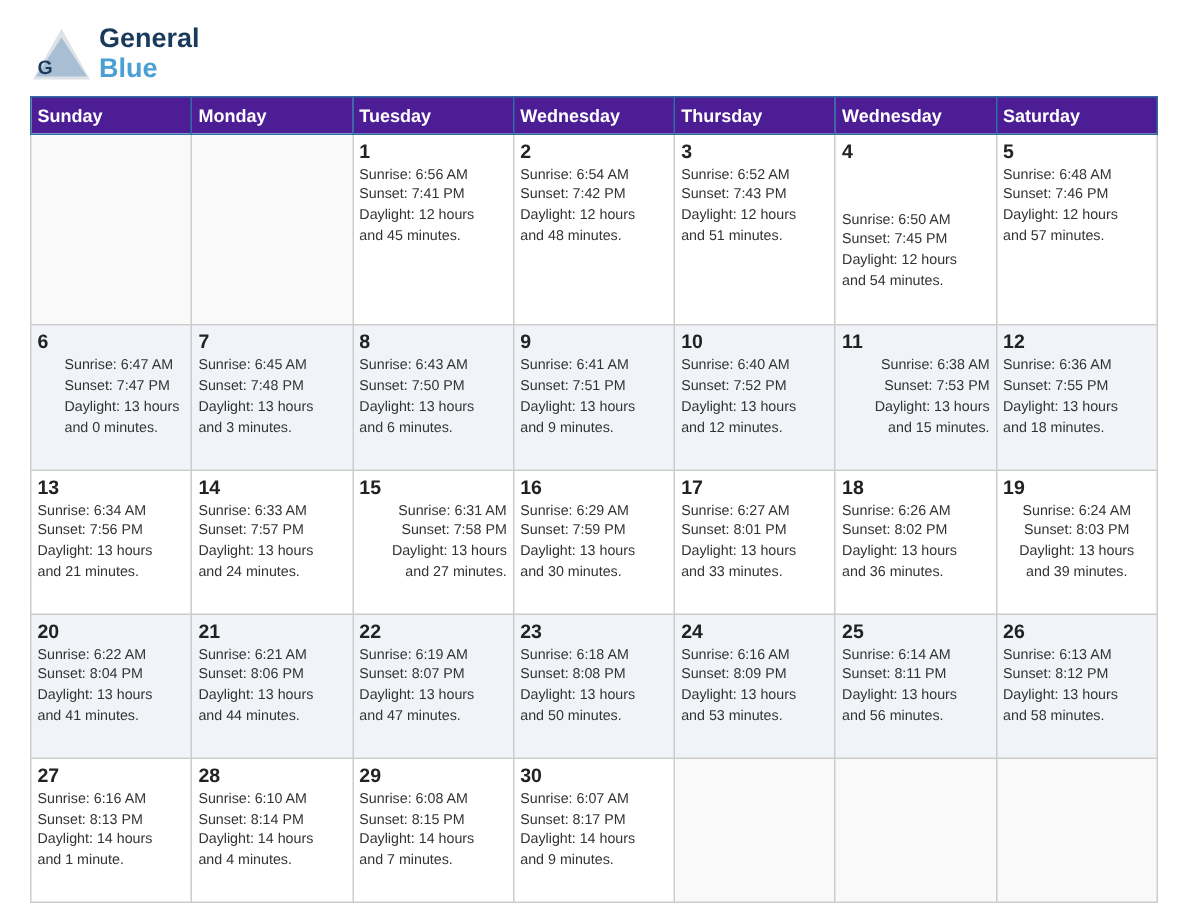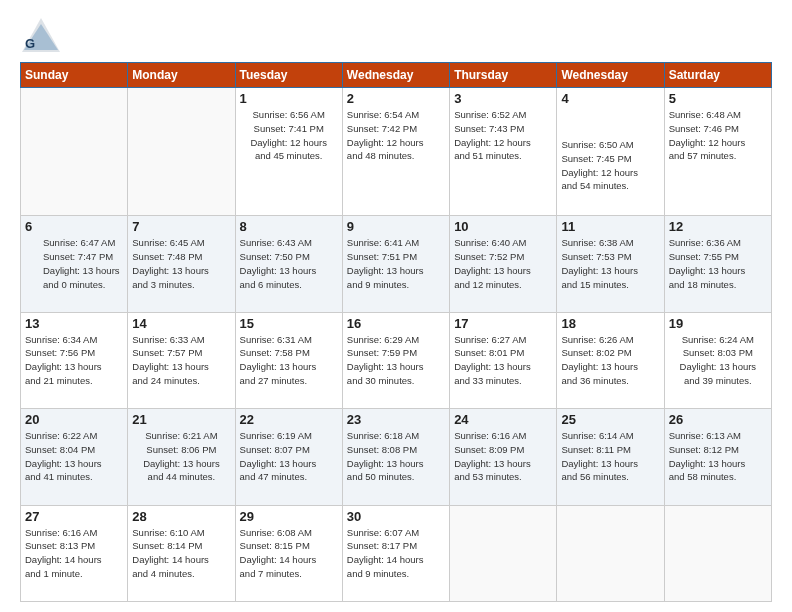--- a/index.html
+++ b/index.html
@@ -40,21 +40,21 @@
     .subtitle {
       font-size: 15px;
       color: #555;
     }
     .calendar {
       width: 100%;
       border-collapse: collapse;
       flex: 1;
     }
     .calendar th {
-      background: #c2410c;
+      background: #4c1d95;
       color: #fff;
       font-size: 12px;
       font-weight: bold;
       padding: 5px 4px;
       text-align: left;
       border: 1px solid #2e6da4;
     }
     .calendar td {
       border: 1px solid #ccc;
       vertical-align: top;
@@ -86,20 +86,24 @@
 <div class="page">
   <div class="header">
     <div class="logo" style="position: relative;">
   <div style="display:flex;align-items:center;gap:4px;">
     <div style="position:relative;width:42px;height:38px;">
       <svg width="42" height="38" viewBox="0 0 42 38">
         <polygon points="21,2 40,36 2,36" fill="#1a3a5c" opacity="0.15"></polygon>
         <polygon points="21,8 38,34 4,34" fill="#2e6da4" opacity="0.3"></polygon>
         <text x="5" y="32" font-family="Arial" font-weight="bold" font-size="13" fill="#1a3a5c">G</text>
       </svg>
+    </div>
+    <div>
+      <div style="font-size:18px;font-weight:bold;color:#1a3a5c;line-height:1.1;">General</div>
+      <div style="font-size:18px;font-weight:bold;color:#4a9fd4;line-height:1.1;">Blue</div>
     </div>
   </div>
 </div>
     <div class="title-block">
       <div class="month-title"></div>
       <div class="subtitle"></div>
     </div>
   </div>
 
   <table class="calendar">
@@ -113,21 +117,21 @@
           <th>Wednesday</th>
           <th>Saturday</th>
         </tr>
     </thead>
     <tbody id="calendar-body">
     <tr>
           <td class="empty"></td>
           <td class="empty"></td>
           <td>
             <div class="day-num">1</div>
-            <div class="day-info" style="white-space: pre-line; text-align: center;">Sunrise: 6:56 AM
+            <div class="day-info" style="white-space: pre-line;">Sunrise: 6:56 AM
 Sunset: 7:41 PM
 Daylight: 12 hours
 and 45 minutes.</div>
           </td>
           <td>
             <div class="day-num">2</div>
             <div class="day-info" style="white-space: pre-line;">Sunrise: 6:54 AM
 Sunset: 7:42 PM
 Daylight: 12 hours
 and 48 minutes.</div>
@@ -185,21 +189,21 @@
           </td>
           <td>
             <div class="day-num">10</div>
             <div class="day-info" style="white-space: pre-line;">Sunrise: 6:40 AM
 Sunset: 7:52 PM
 Daylight: 13 hours
 and 12 minutes.</div>
           </td>
           <td>
             <div class="day-num">11</div>
-            <div class="day-info" style="white-space: pre-line;">Sunrise: 6:38 AM
+            <div class="day-info" style="white-space: pre-line; text-align: right;">Sunrise: 6:38 AM
 Sunset: 7:53 PM
 Daylight: 13 hours
 and 15 minutes.</div>
           </td>
           <td>
             <div class="day-num">12</div>
             <div class="day-info" style="white-space: pre-line;">Sunrise: 6:36 AM
 Sunset: 7:55 PM
 Daylight: 13 hours
 and 18 minutes.</div>
@@ -215,21 +219,21 @@
           </td>
           <td>
             <div class="day-num">14</div>
             <div class="day-info" style="white-space: pre-line;">Sunrise: 6:33 AM
 Sunset: 7:57 PM
 Daylight: 13 hours
 and 24 minutes.</div>
           </td>
           <td>
             <div class="day-num">15</div>
-            <div class="day-info" style="white-space: pre-line;">Sunrise: 6:31 AM
+            <div class="day-info" style="white-space: pre-line; text-align: right;">Sunrise: 6:31 AM
 Sunset: 7:58 PM
 Daylight: 13 hours
 and 27 minutes.</div>
           </td>
           <td>
             <div class="day-num">16</div>
             <div class="day-info" style="white-space: pre-line;">Sunrise: 6:29 AM
 Sunset: 7:59 PM
 Daylight: 13 hours
 and 30 minutes.</div>
@@ -259,21 +263,21 @@
         <tr class="alt-row">
           <td>
             <div class="day-num">20</div>
             <div class="day-info" style="white-space: pre-line;">Sunrise: 6:22 AM
 Sunset: 8:04 PM
 Daylight: 13 hours
 and 41 minutes.</div>
           </td>
           <td>
             <div class="day-num">21</div>
-            <div class="day-info" style="white-space: pre-line; text-align: center;">Sunrise: 6:21 AM
+            <div class="day-info" style="white-space: pre-line;">Sunrise: 6:21 AM
 Sunset: 8:06 PM
 Daylight: 13 hours
 and 44 minutes.</div>
           </td>
           <td>
             <div class="day-num">22</div>
             <div class="day-info" style="white-space: pre-line;">Sunrise: 6:19 AM
 Sunset: 8:07 PM
 Daylight: 13 hours
 and 47 minutes.</div>

